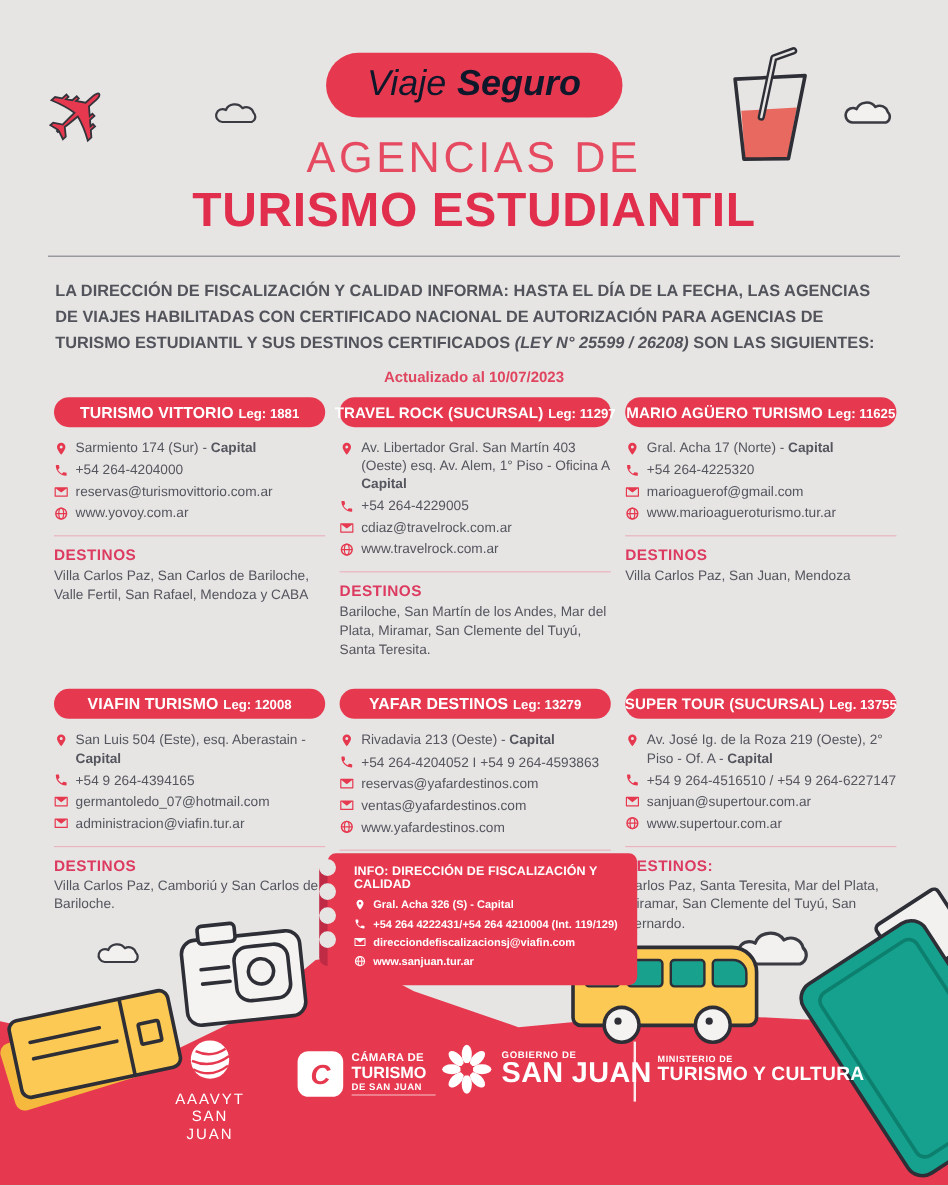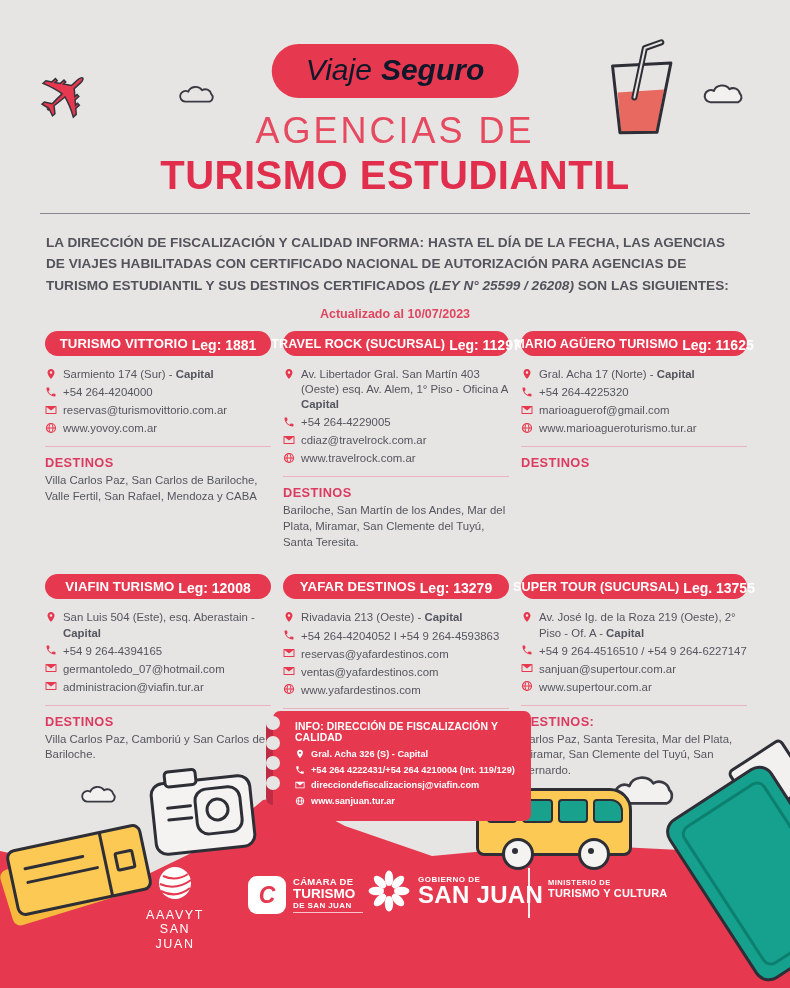--- a/index.html
+++ b/index.html
@@ -31,21 +31,21 @@
   .updated{top:307px;width:100%;text-align:center;font-size:12.5px;font-weight:700;color:#e0455f;}
 
   
   .grid{top:331px;left:45px;width:702px;display:grid;
         grid-template-columns:repeat(3,226px);column-gap:12px;row-gap:24px;
         grid-auto-rows:minmax(166px,auto);}
   .card{position:relative;}
   .pill{height:25px;border-radius:14px;background:#e6394f;color:#fff;
         display:flex;align-items:center;justify-content:center;gap:4px;}
   .pill .nm{font-weight:800;font-size:13.2px;letter-spacing:0.1px;white-space:nowrap;}
-  .pill .leg{font-size:14px;font-weight:700;margin-top:2px;white-space:nowrap;}
+  .pill .leg{font-size:11px;font-weight:700;margin-top:2px;white-space:nowrap;}
   .contacts{margin-top:11px;}
   .c-line{display:flex;gap:6px;margin:3px 0;font-size:11.4px;color:#55555e;
           line-height:1.32;align-items:flex-start;}
   .c-line b{font-weight:800;text-align:right;}
   .c-icon{width:12px;flex:none;color:#e6394f;margin-top:0.5px;}
   .c-icon svg{width:12px;height:12px;display:block;}
   .card-divider{border-top:1.5px solid #eab3bf;margin:10px 0 8px;}
   .destinos-label{color:#dd3a60;font-weight:800;font-size:12.8px;letter-spacing:0.4px;margin-bottom:3px;}
   .destinos-text{font-size:11.4px;color:#55555e;line-height:1.38;}
 
@@ -107,21 +107,21 @@
   .lg-camara .t1{font-size:9.5px;font-weight:700;letter-spacing:0.3px;line-height:1.05;}
   .lg-camara .t2{font-size:13.5px;font-weight:800;line-height:1.05;}
   .lg-camara .t3{font-size:8px;font-weight:700;letter-spacing:0.4px;line-height:1.2;}
   .lg-camara .uline{width:70px;border-top:1px solid rgba(255,255,255,0.7);margin-top:2px;}
   .lg-gob{left:368px;top:12px;display:flex;gap:8px;align-items:center;}
   .lg-gob .t1{font-size:8px;font-weight:800;letter-spacing:0.5px;}
   .lg-gob .t2{font-size:24px;font-weight:800;letter-spacing:0.3px;line-height:0.95;}
   .vdiv{left:528px;top:10px;width:2px;height:50px;background:#fff;opacity:0.9;}
   .lg-min{left:548px;top:20px;}
   .lg-min .t1{font-size:7.5px;font-weight:800;letter-spacing:0.5px;}
-  .lg-min .t2{font-size:11px;font-weight:800;letter-spacing:0.2px;}
+  .lg-min .t2{font-size:16px;font-weight:800;letter-spacing:0.2px;}
 </style>
 </head>
 <body>
 
 <div class="abs plane">✈</div>
 
 <div class="abs cloud" style="left:176px;top:82px;">
   <svg width="46" height="24" viewBox="0 0 60 30">
     <path d="M12 25 a7 7 0 1 1 4 -13 a10 9 0 0 1 18 -2 a8 8 0 0 1 12 5 a6 6 0 0 1 -2 10 z" fill="#e6e5e4" stroke="#3a3a42" stroke-width="2.4" stroke-linejoin="round"></path>
   </svg>
@@ -282,20 +282,21 @@
               <circle cx="12" cy="12" r="9" fill="none" stroke="currentColor" stroke-width="2.4"></circle>
               <ellipse cx="12" cy="12" rx="4" ry="9" fill="none" stroke="currentColor" stroke-width="2"></ellipse>
               <path d="M3 12h18" stroke="currentColor" stroke-width="2" fill="none"></path>
             </svg>
           </span>
           <span>www.marioagueroturismo.tur.ar</span>
         </div>
       </div>
     <div class="card-divider"></div>
     <div class="destinos-label">DESTINOS</div>
+    <div class="destinos-text">Villa Carlos Paz, San Juan, Mendoza</div>
   </div>
 
   <div class="card">
     <div class="pill">
       <span class="nm">VIAFIN TURISMO</span>
       <span class="leg">Leg: 12008</span>
     </div>
     <div class="contacts">
         <div class="c-line">
           <span class="c-icon">

